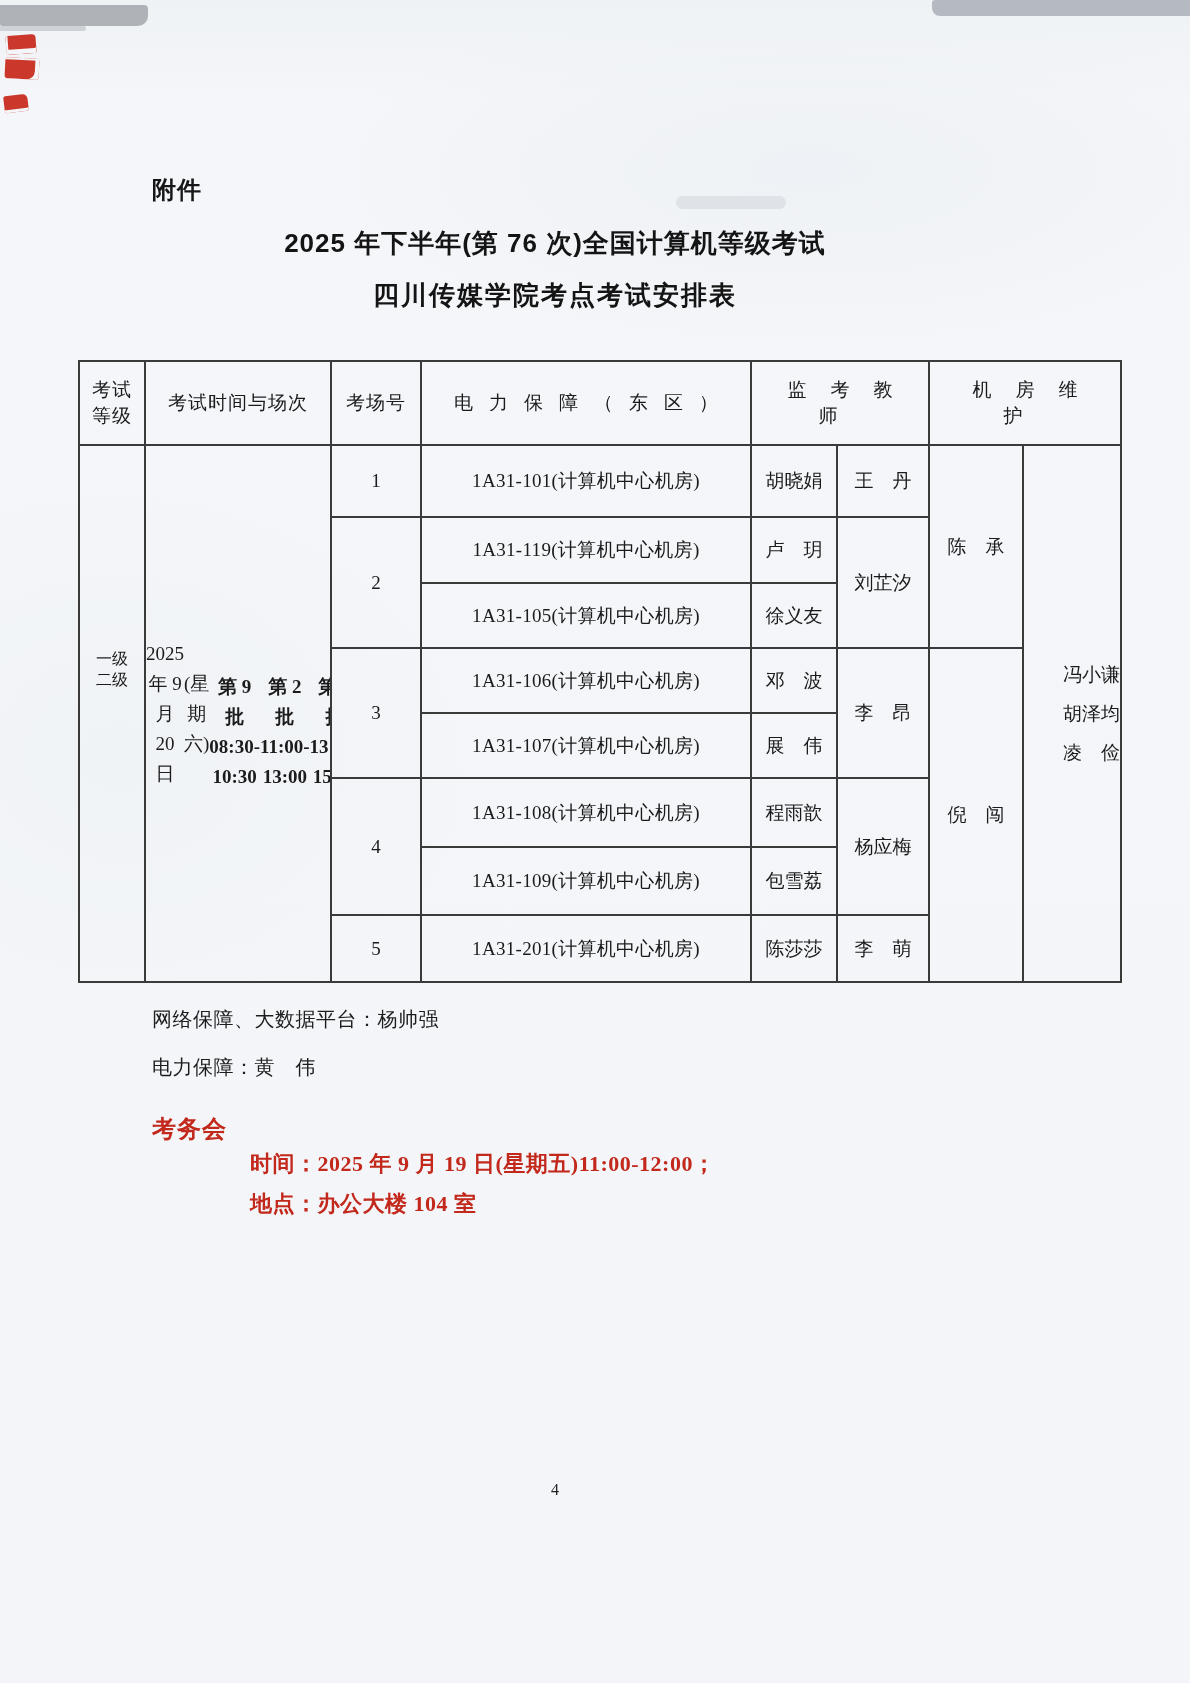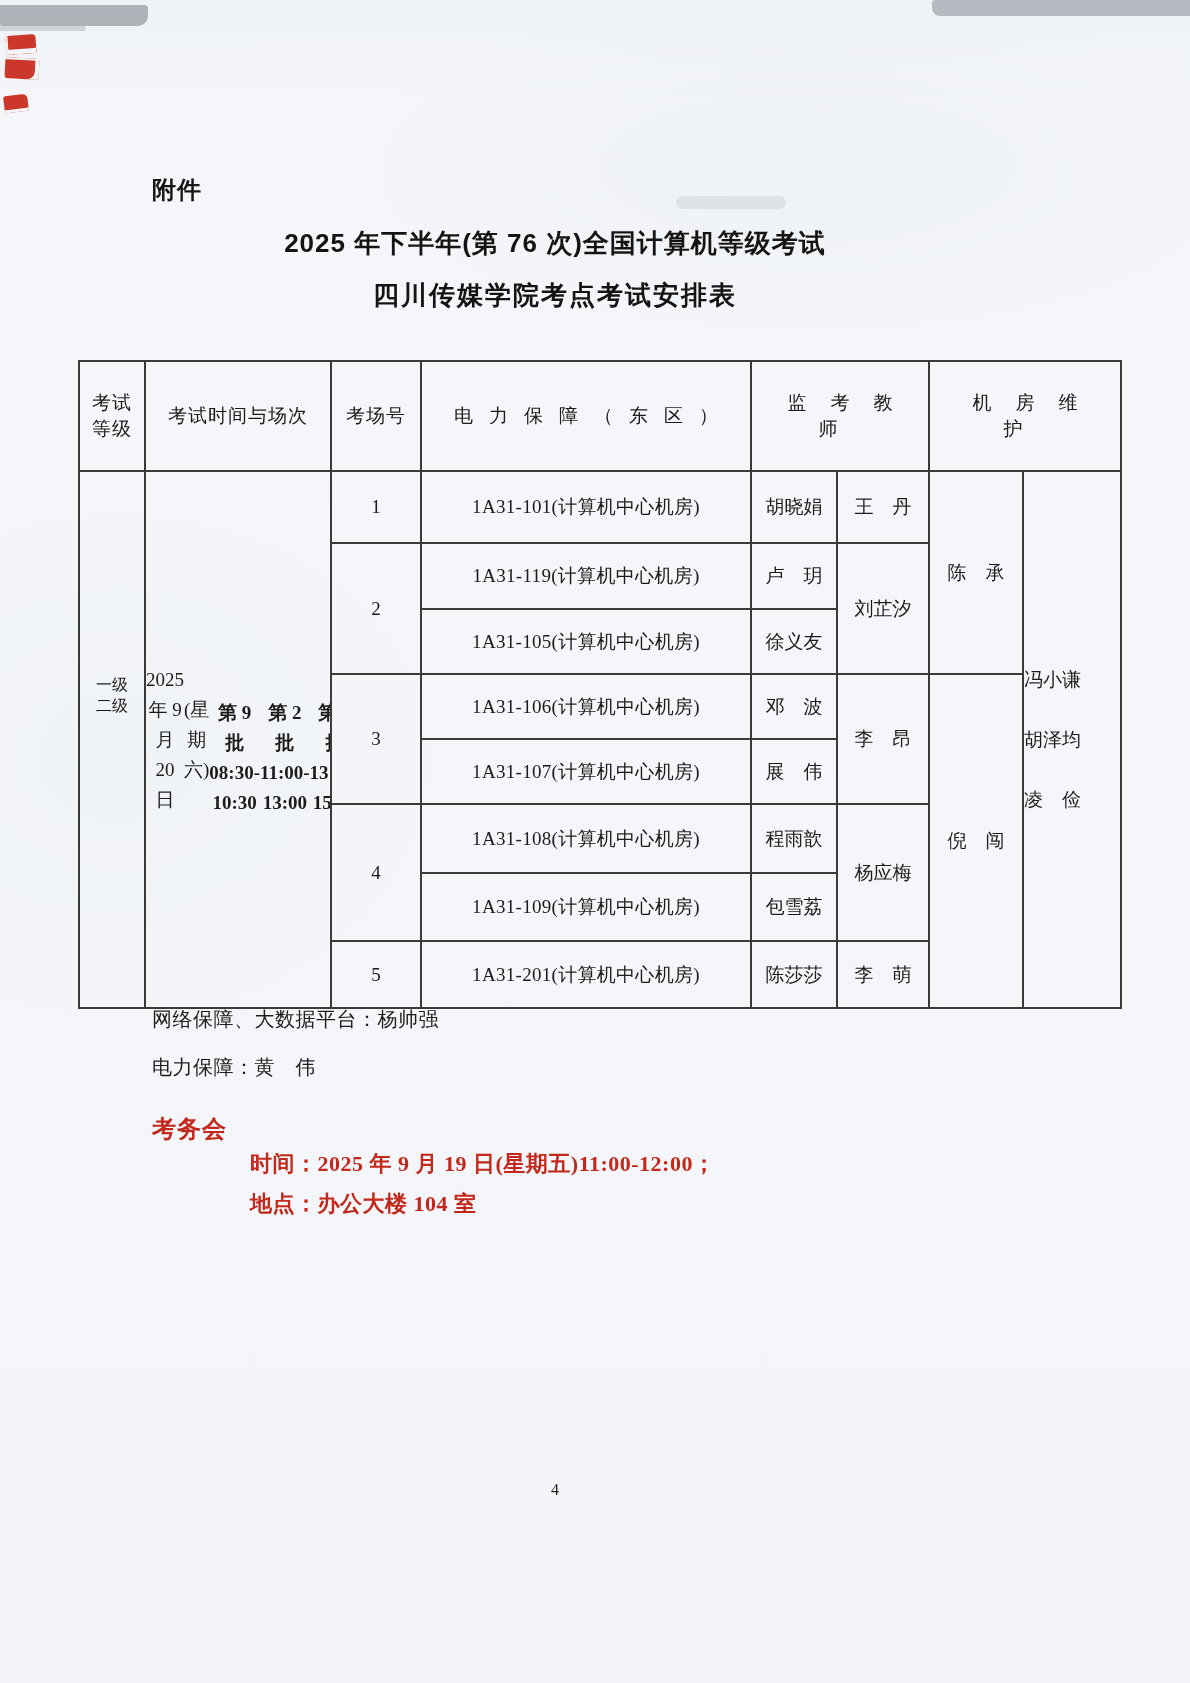--- a/index.html
+++ b/index.html
@@ -53,21 +53,21 @@
   th.hd .two-line{line-height:26px;}
   th.sp-wide{letter-spacing:24px;text-indent:24px;}
   th.sp-loc{letter-spacing:16px;text-indent:16px;}
   td.room{font-weight:600;font-size:19px;}
   td.loc{font-size:19px;letter-spacing:.3px;}
   td.name{font-size:19px;}
   .level-stack{display:flex;flex-direction:column;align-items:center;transform:translateY(-44px);font-size:16px;text-align:right;}
   .sched-stack{display:flex;align-items:center;font-size:19px;}
   .sched-date{line-height:30px;font-weight:500;}
   .batch{margin-top:36px;font-weight:700;line-height:30px;}
-  .maint-stack{display:flex;flex-direction:column;align-items:flex-start;gap:34px;font-size:19px;}
+  .maint-stack{display:flex;flex-direction:column;align-items:flex-end;gap:13px;font-size:19px;}
   
   .note{position:absolute;left:152px;font-size:20px;letter-spacing:.5px;color:#1d1d1d;}
   .note.n1{top:1006px;}
   .note.n2{top:1054px;}
   .meeting-label{
     position:absolute;left:152px;top:1113px;
     color:#c2281b;font-weight:700;font-size:24px;letter-spacing:1px;
   }
   .meeting-line{position:absolute;left:250px;color:#c2281b;font-weight:700;font-size:22px;letter-spacing:.5px;margin-top:34px;}
   .meeting-line.t{top:1115px;}
@@ -98,21 +98,21 @@
       <col style="width:66px">
         <col style="width:186px">
         <col style="width:90px">
         <col style="width:330px">
       <col style="width:86px">
         <col style="width:92px">
         <col style="width:94px">
         <col style="width:98px">
     </colgroup>
     <tbody>
-        <tr style="height:110px">
+        <tr style="height:84px">
       <th class="hd">
         <div class="two-line">
           <span>考试</span><br>
           <span>等级</span>
         </div>
       </th>
       <th class="hd">考试时间与场次</th>
       <th class="hd">考场号</th>
       <th class="hd sp-loc">电力保障（东区）</th>
       <th class="hd sp-wide" colspan="2">监考教师</th>

